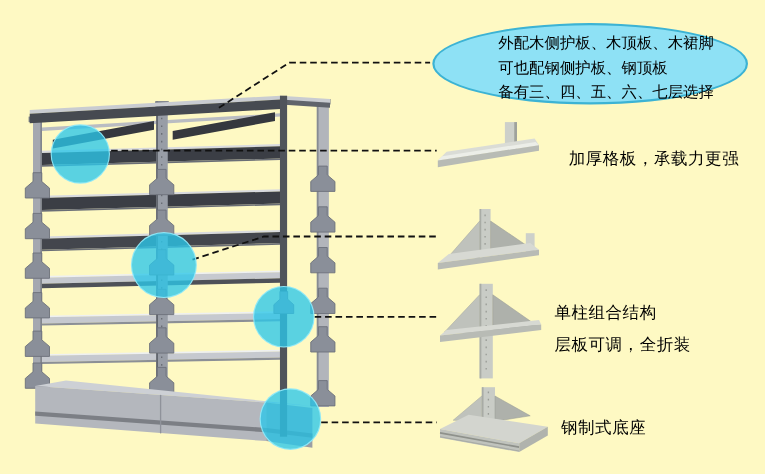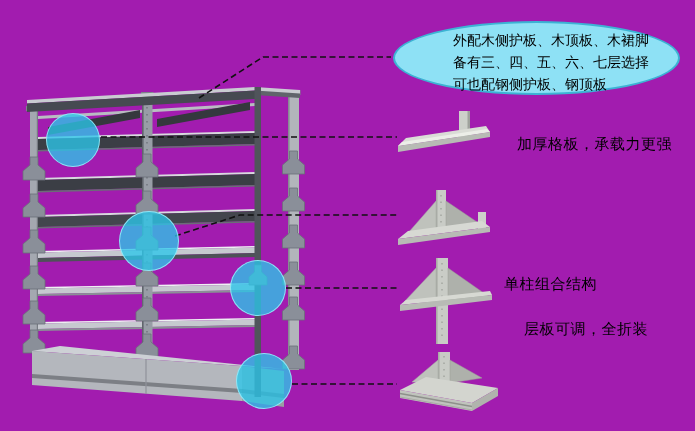--- a/index.html
+++ b/index.html
@@ -1,17 +1,17 @@
 <!DOCTYPE html>
 <html><head>
 <meta charset="utf-8">
 <style>
   html,body{margin:0;padding:0;background:#ffffff;}
   .stage{
-    position:relative;width:695px;height:431px;background:#a21caf;overflow:hidden;
+    position:relative;width:695px;height:431px;background:#fef9c3;overflow:hidden;
     font-family:"DejaVu Sans","Liberation Sans",sans-serif;
   }
   .scene{position:absolute;left:0;top:0;}
   
   .hl{
     position:absolute;border-radius:50%;
     background:rgba(44,199,233,0.78);
     border:1px solid rgba(150,235,250,0.9);
     box-sizing:border-box;
   }
@@ -29,21 +29,21 @@
     position:absolute;left:453px;top:29px;width:230px;
     font-size:14px;line-height:22px;color:#000;white-space:nowrap;
   }
   
   .lbl{
     position:absolute;font-size:15px;color:#000;white-space:nowrap;letter-spacing:0.5px;
   }
   .lbl-shelf{left:517px;top:135px;}
   .lbl-divider{left:499px;top:201px;}
   .lbl-column1{left:504px;top:275px;}
-  .lbl-column2{left:504px;top:320px;margin-left:20px;}
+  .lbl-column2{left:504px;top:304px;}
   .lbl-base{left:510px;top:380px;}
 </style>
 </head>
 <body>
 
 <div class="stage">
 
   <svg class="scene" width="695" height="431" viewBox="0 0 695 431">
     <defs>
       <path id="bracket" d="M-11,0 L-11,-9 L-4,-15 L-4,-23 L4,-23 L4,-15 L11,-9 L11,0 Z"></path>
@@ -184,21 +184,22 @@
   </svg>
 
   <div class="hl hl1"></div>
   <div class="hl hl2"></div>
   <div class="hl hl3"></div>
   <div class="hl hl4"></div>
 
   <div class="bubble"></div>
   <div class="bubble-text">
     <div>外配木侧护板、木顶板、木裙脚</div>
+    <div>可也配钢侧护板、钢顶板</div>
     <div>备有三、四、五、六、七层选择</div>
-    <div>可也配钢侧护板、钢顶板</div>
   </div>
 
   <div class="lbl lbl-shelf">加厚格板，承载力更强</div>
   <div class="lbl lbl-column1">单柱组合结构</div>
   <div class="lbl lbl-column2">层板可调，全折装</div>
+  <div class="lbl lbl-base">钢制式底座</div>
 
 </div>
 
 </body></html>

